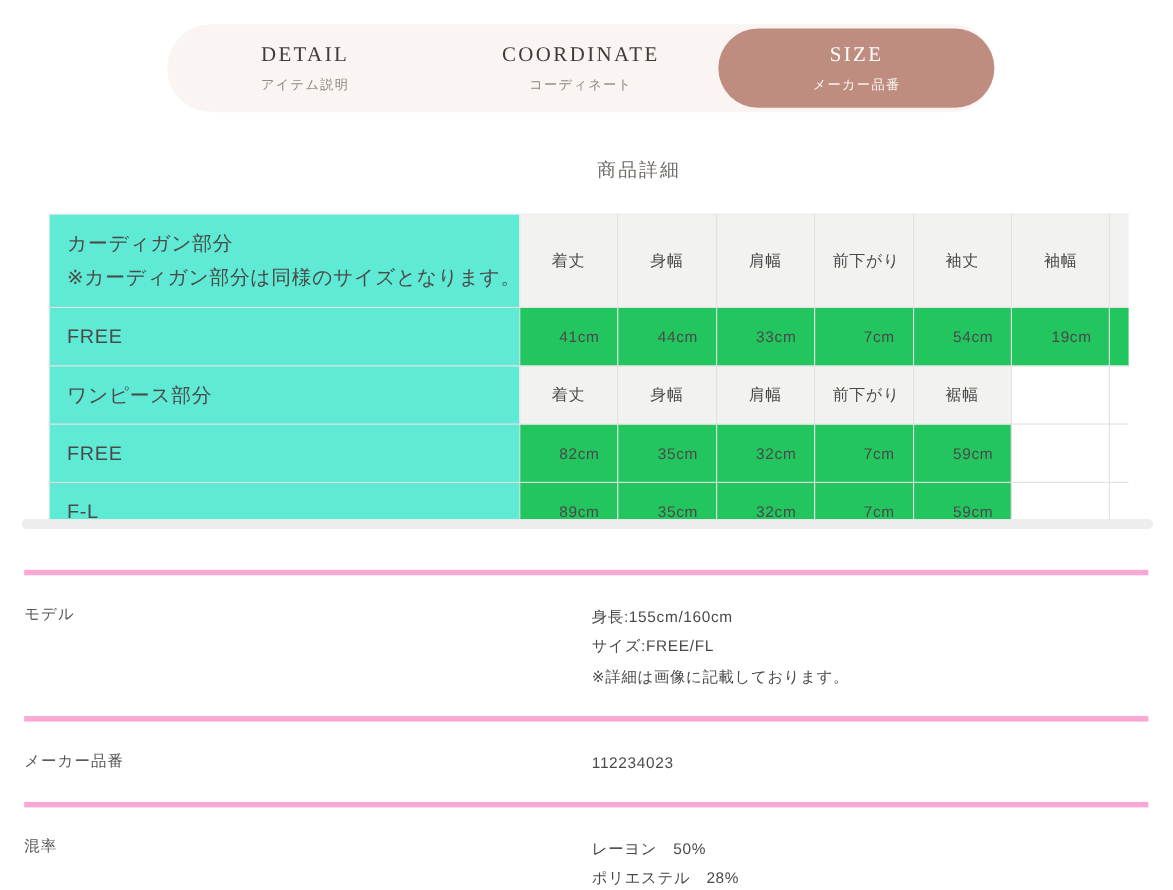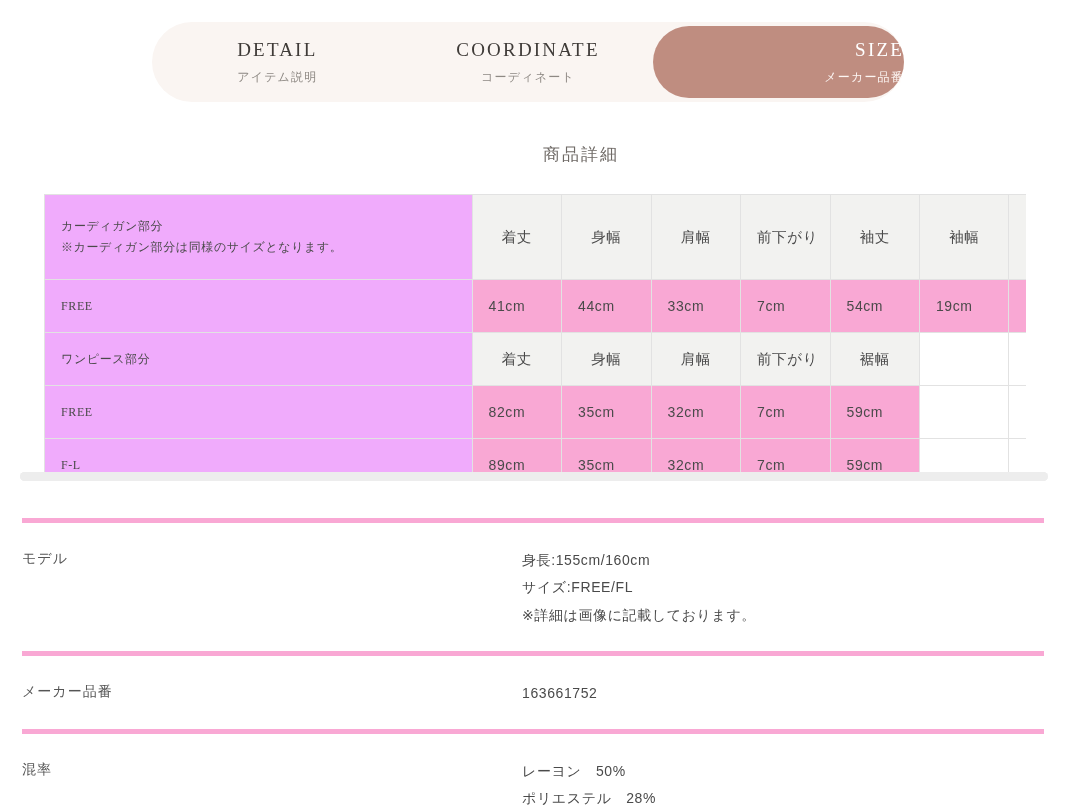--- a/index.html
+++ b/index.html
@@ -59,21 +59,20 @@
   }
   .tab .tab-jp {
     margin-top: 8px;
     font-size: 12px;
     letter-spacing: 1.2px;
     color: #8e8984;
     line-height: 1.3;
   }
   .tab.is-active {
     background: #bf8d80;
-    align-items: flex-end;
   }
   .tab.is-active .tab-en { color: #ffffff; }
   .tab.is-active .tab-jp { color: #fdf6f3; }
 
   
   .section-title {
     position: absolute;
     left: 0;
     top: 143px;
     width: 1066px;
@@ -102,44 +101,43 @@
   table.size-table td {
     border: 1px solid #e2e2e2;
     padding: 0 16px;
     color: #4a4a4a;
     vertical-align: middle;
     white-space: nowrap;
     letter-spacing: 0.6px;
   }
   td.label-cell {
     width: 387px;
-    background: #f0abfc;
+    background: #5eead4;
     height: 84px;
     line-height: 1.75;
-    font-size: 12px;
+    font-size: 18px;
     color: #4d4d4d;
-    font-family: Liberation Serif, serif;
   }
   td.label-cell.row-label {
     height: 52px;
     line-height: 52px;
   }
   td.head-cell {
     background: #f2f2f0;
     text-align: center;
     color: #5a5a5a;
     height: 84px;
     font-size: 14.5px;
     padding: 0 10px;
     margin-left: 30px;
   }
   td.head-cell.short { height: 52px; }
   td.data-cell {
-    background: #f9a8d4;
-    text-align: left;
+    background: #22c55e;
+    text-align: right;
     height: 52px;
     color: #4a4a4a;
     padding: 0 10px;
   }
   td.blank-cell {
     background: #ffffff;
     border: none;
   }
   col.c-meas { width: 81px; }
 
@@ -184,21 +182,21 @@
     letter-spacing: 1px;
     line-height: 1.6;
   }
   .spec-val {
     flex: 1 1 auto;
     font-size: 14px;
     color: #4a4a4a;
     letter-spacing: 0.6px;
     line-height: 1.95;
   }
-  .spec-val .vline { display: block; }
+  .spec-val .vline { display: block; margin-left: 16px; }
 </style>
 </head>
 <body>
 
 <div class="page">
 
   <div class="tabbar">
     <div class="tab">
       <span class="tab-en">DETAIL</span>
       <span class="tab-jp">アイテム説明</span>
@@ -300,21 +298,21 @@
       <div class="spec-val">
         <span class="vline">身長:155cm/160cm</span>
         <span class="vline">サイズ:FREE/FL</span>
         <span class="vline">※詳細は画像に記載しております。</span>
       </div>
     </div>
 
     <div class="spec-row">
       <div class="spec-key">メーカー品番</div>
       <div class="spec-val">
-        <span class="vline">163661752</span>
+        <span class="vline">112234023</span>
       </div>
     </div>
 
     <div class="spec-row">
       <div class="spec-key">混率</div>
       <div class="spec-val">
         <span class="vline">レーヨン　50%</span>
         <span class="vline">ポリエステル　28%</span>
         <span class="vline">ナイロン　22%</span>
       </div>

